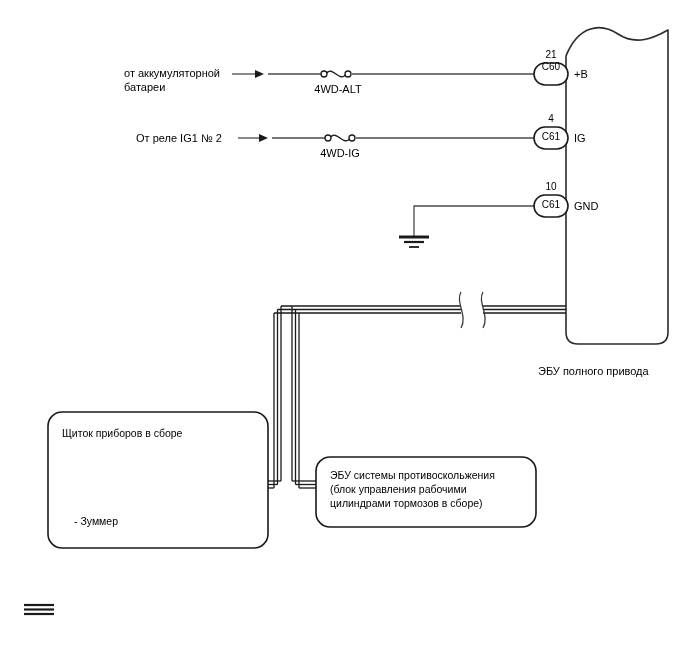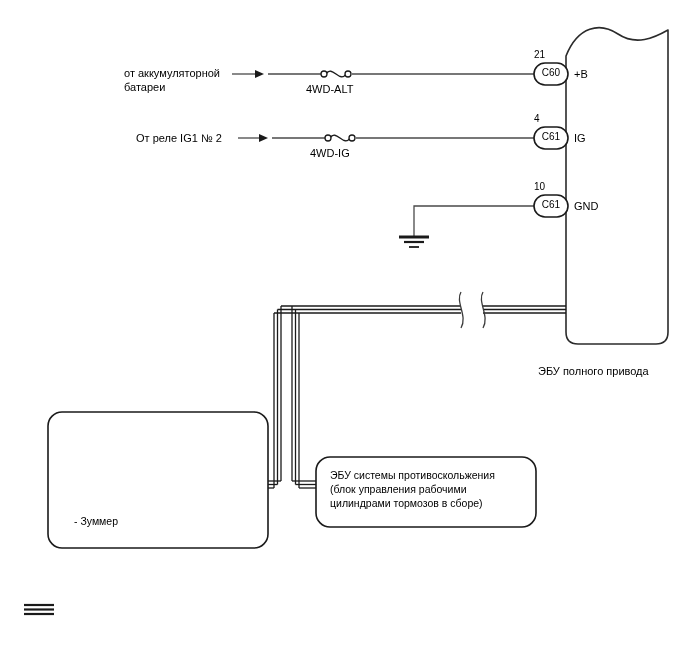--- a/index.html
+++ b/index.html
@@ -30,21 +30,21 @@
     font-family: "Liberation Sans", sans-serif;
     font-size: 11px;
     line-height: 14px;
     color: #000;
     white-space: pre;
   }
   .lbl-sm {
     font-size: 10px;
   }
   .lbl-c {
-    text-align: left;
+    text-align: center;
   }
   .boxtext {
     position: absolute;
     font-family: "Liberation Sans", sans-serif;
     font-size: 10.5px;
     line-height: 14px;
     color: #000;
     white-space: pre-line;
   }
   .conn-text {
@@ -172,33 +172,34 @@
   <div class="lbl" style="left:124px; top:66px; width:108px;">от аккумуляторной
 батареи</div>
 
   <div class="lbl lbl-c" style="left:306px; top:82px; width:64px;">4WD-ALT</div>
 
   <div class="lbl" style="left:136px; top:131px; width:104px; text-align:left;">От реле IG1 № 2</div>
 
   <div class="lbl lbl-c" style="left:310px; top:146px; width:60px;">4WD-IG</div>
 
   <div class="lbl lbl-c lbl-sm" style="left:534px; top:48px; width:34px;">21</div>
-  <div class="conn-text" style="left:534px; top:67px;text-align:center;">C60</div>
+  <div class="conn-text" style="left:534px; top:61px;text-align:center;">C60</div>
   <div class="lbl" style="left:574px; top:67px;">+B</div>
 
   <div class="lbl lbl-c lbl-sm" style="left:534px; top:112px; width:34px;">4</div>
   <div class="conn-text" style="left:534px; top:131px;">C61</div>
   <div class="lbl" style="left:574px; top:131px;">IG</div>
 
   <div class="lbl lbl-c lbl-sm" style="left:534px; top:180px; width:34px;">10</div>
   <div class="conn-text" style="left:534px; top:199px;">C61</div>
   <div class="lbl" style="left:574px; top:199px;">GND</div>
 
   <div class="lbl" style="left:538px; top:364px;text-align:right;">ЭБУ полного привода</div>
 
+  <div class="boxtext" style="left:62px; top:426px; width:198px;">Щиток приборов в сборе</div>
   <div class="boxtext" style="left:330px; top:468px; width:200px;">ЭБУ системы противоскольжения
 (блок управления рабочими
 цилиндрами тормозов в сборе)</div>
 
   <div class="boxtext" style="left:74px; top:514px; width:186px;">- Зуммер</div>
 
 
 </div>
 
 </body></html>

